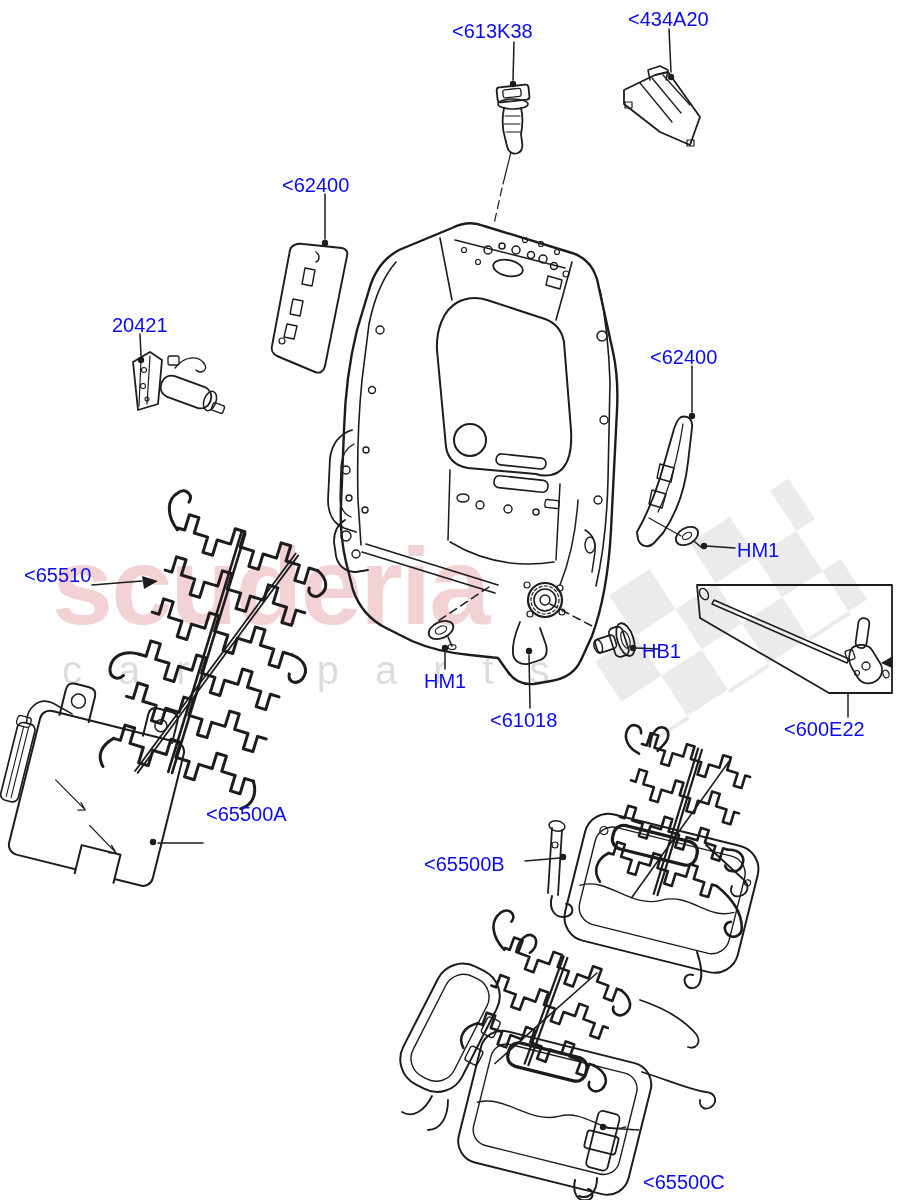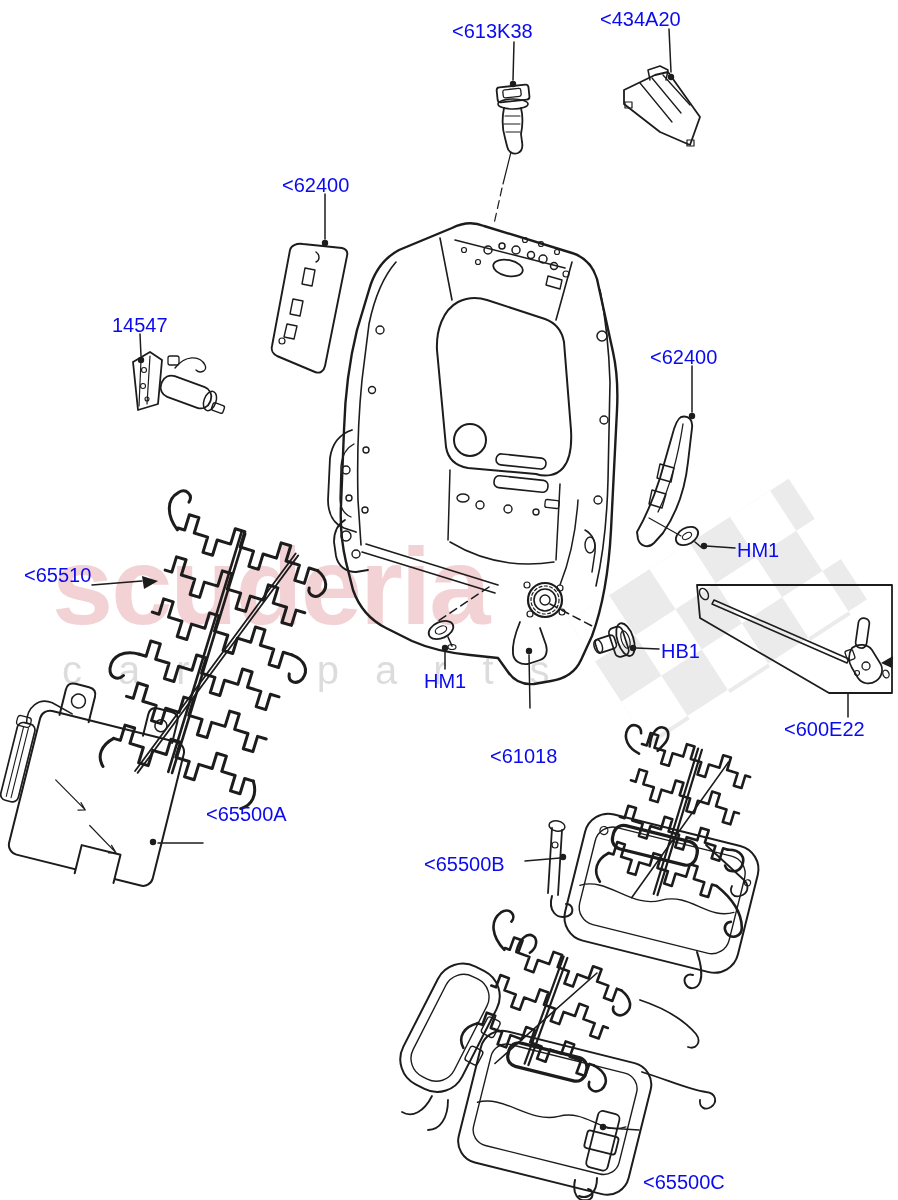--- a/index.html
+++ b/index.html
@@ -311,26 +311,26 @@
       <path class="ln" d="M525,861 L560,858"></path>
         <circle cx="563" cy="857" r="3.2" fill="#1c1c1c"></circle>
       <path class="ln" d="M607,1128 L639,1130"></path>
         <circle cx="603" cy="1127" r="3.2" fill="#1c1c1c"></circle>
       <path class="ln" stroke-dasharray="8 5" d="M489,587 L438,621"></path>
       <path class="ln" stroke-dasharray="8 5" d="M550,604 L594,627"></path>
     </g>
   </svg>
 
   <div class="part-label" style="left:452px;top:21px">&lt;613K38</div>
-  <div class="part-label" style="left:600px;top:9px">&lt;434A20</div>
+  <div class="part-label" style="left:628px;top:9px">&lt;434A20</div>
   <div class="part-label" style="left:282px;top:175px">&lt;62400</div>
-  <div class="part-label" style="left:112px;top:315px">14547</div>
+  <div class="part-label" style="left:112px;top:315px">20421</div>
   <div class="part-label" style="left:650px;top:347px">&lt;62400</div>
   <div class="part-label" style="left:737px;top:540px">HM1</div>
-  <div class="part-label" style="left:661px;top:641px">HB1</div>
+  <div class="part-label" style="left:642px;top:641px">HB1</div>
   <div class="part-label" style="left:424px;top:671px">HM1</div>
-  <div class="part-label" style="left:490px;top:746px">&lt;61018</div>
+  <div class="part-label" style="left:490px;top:710px">&lt;61018</div>
   <div class="part-label" style="left:784px;top:719px">&lt;600E22</div>
   <div class="part-label" style="left:24px;top:565px">&lt;65510</div>
   <div class="part-label" style="left:206px;top:804px">&lt;65500A</div>
   <div class="part-label" style="left:424px;top:854px">&lt;65500B</div>
   <div class="part-label" style="left:643px;top:1172px">&lt;65500C</div>
 </div>
 
 </body></html>

